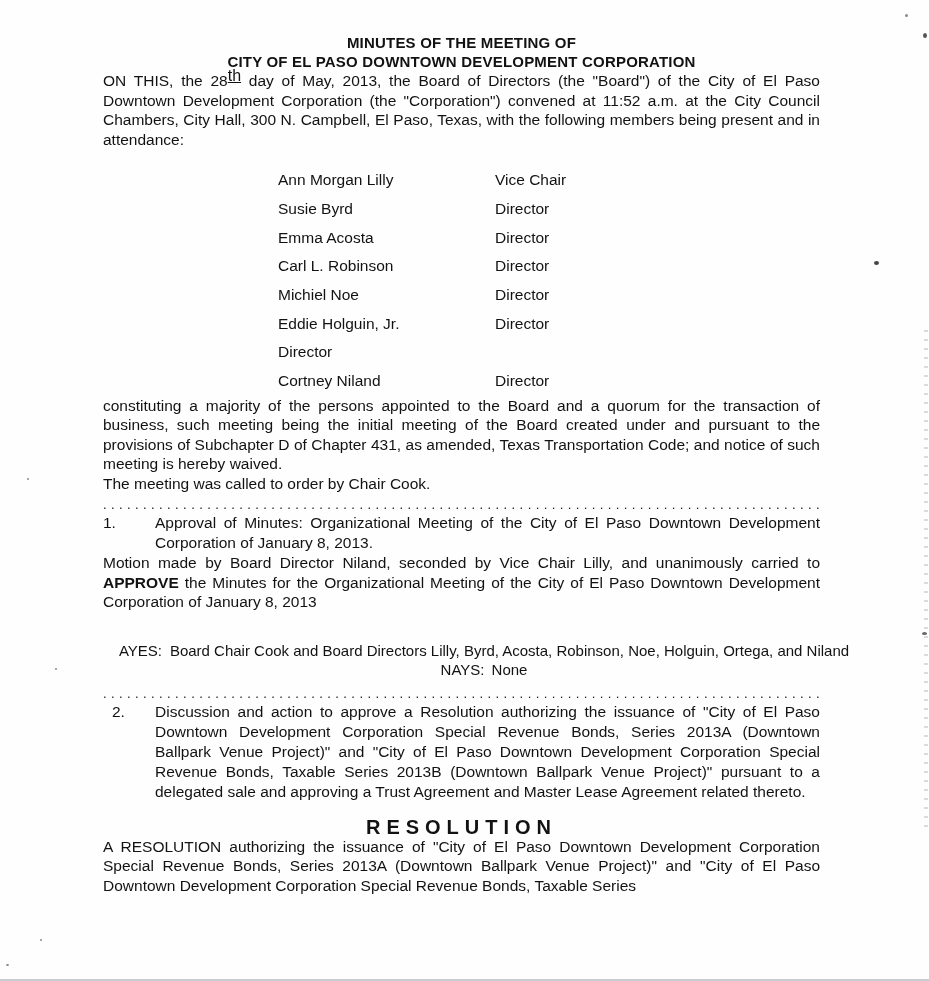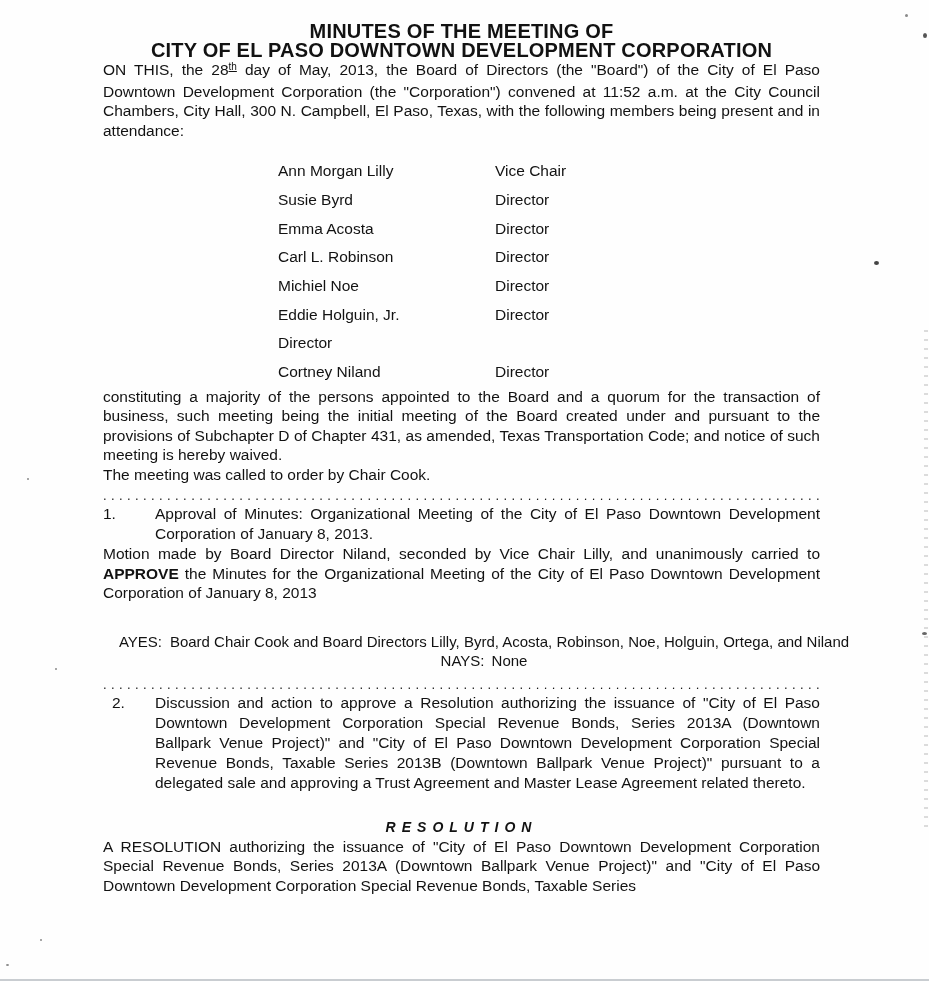--- a/index.html
+++ b/index.html
@@ -16,36 +16,36 @@
     font-family: "Liberation Sans", sans-serif;
     color: #121212;
   }
   .content {
     position: absolute;
     left: 103px;
     top: 0;
     width: 717px;
   }
   .title-block {
-    margin-top: 22px;
+    margin-top: 33px;
     text-align: center;
     font-weight: bold;
-    font-size: 20px;
+    font-size: 15px;
     line-height: 19px;
     letter-spacing: 0.2px;
   }
   p.body-para {
     margin: 0;
     font-size: 15.5px;
     line-height: 19.5px;
     text-align: justify;
   }
   .intro { margin-top: 25px; }
   .sup {
-    font-size: 10px;
+    font-size: 16px;
     position: relative;
     top: -5px;
     text-decoration: underline;
   }
   .attendees {
     margin: 17px 0 0 175px;
   }
   .attendee-row {
     display: flex;
     height: 28.7px;
@@ -105,27 +105,26 @@
   .vote-row {
     display: flex;
     white-space: nowrap;
     justify-content: center;
   }
   .vote-label {
     flex: none;
     width: 51px;
   }
   .resolution-heading {
-    margin-top: 25px;
+    margin-top: 16px;
     text-align: center;
     font-weight: bold;
-    font-size: 14px;
+    font-size: 20px;
     line-height: 19px;
     letter-spacing: 6px;
-    font-style: italic;
   }
   .resolution-para { margin-top: 7px; }
   
   .speck {
     position: absolute;
     background: #8a8a8a;
     border-radius: 50%;
   }
   .edge-noise-right {
     position: absolute;

